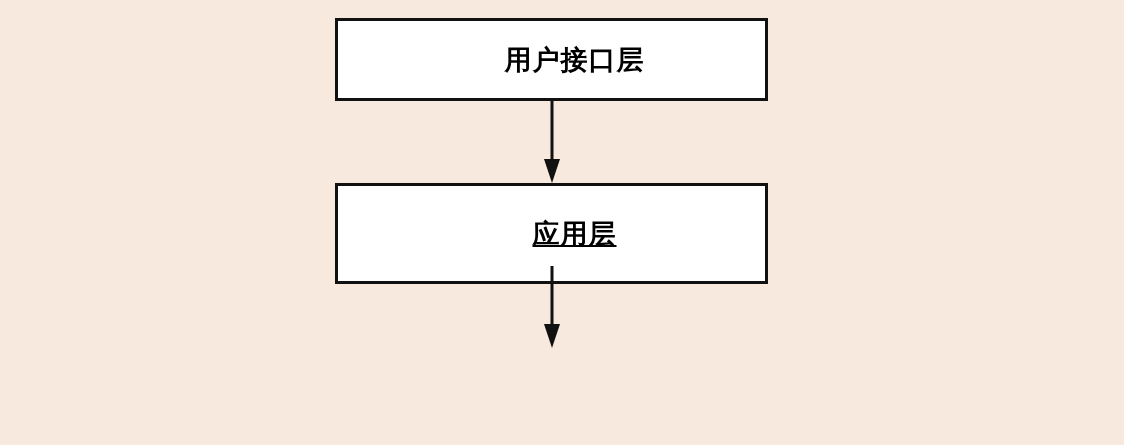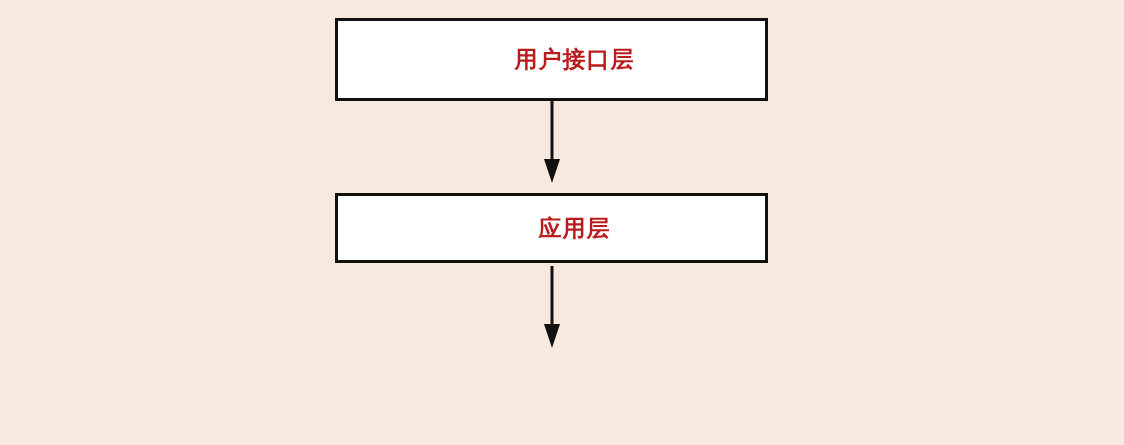--- a/index.html
+++ b/index.html
@@ -30,27 +30,27 @@
     width: 433px;
     box-sizing: border-box;
     background: #ffffff;
     border: 3px solid #111111;
     display: flex;
     align-items: center;
     justify-content: center;
   }
 
   #box-user-interface { top: 18px;  height: 83px; }
-  #box-application    { top: 193px; height: 70px; }
+  #box-application    { top: 183px; height: 101px; text-decoration: underline; }
   #box-domain         { top: 348px; height: 83px; }
 
   .layer-label {
-    font-size: 23px;
+    font-size: 27px;
     font-weight: bold;
-    color: #b91c1c;
+    color: #000000;
     letter-spacing: 1px;
     line-height: 1;
     white-space: nowrap;
     font-family: "DejaVu Sans", "Liberation Sans", sans-serif;
     margin-left: 46px;
   }
 
   
   .connector {
     position: absolute;

